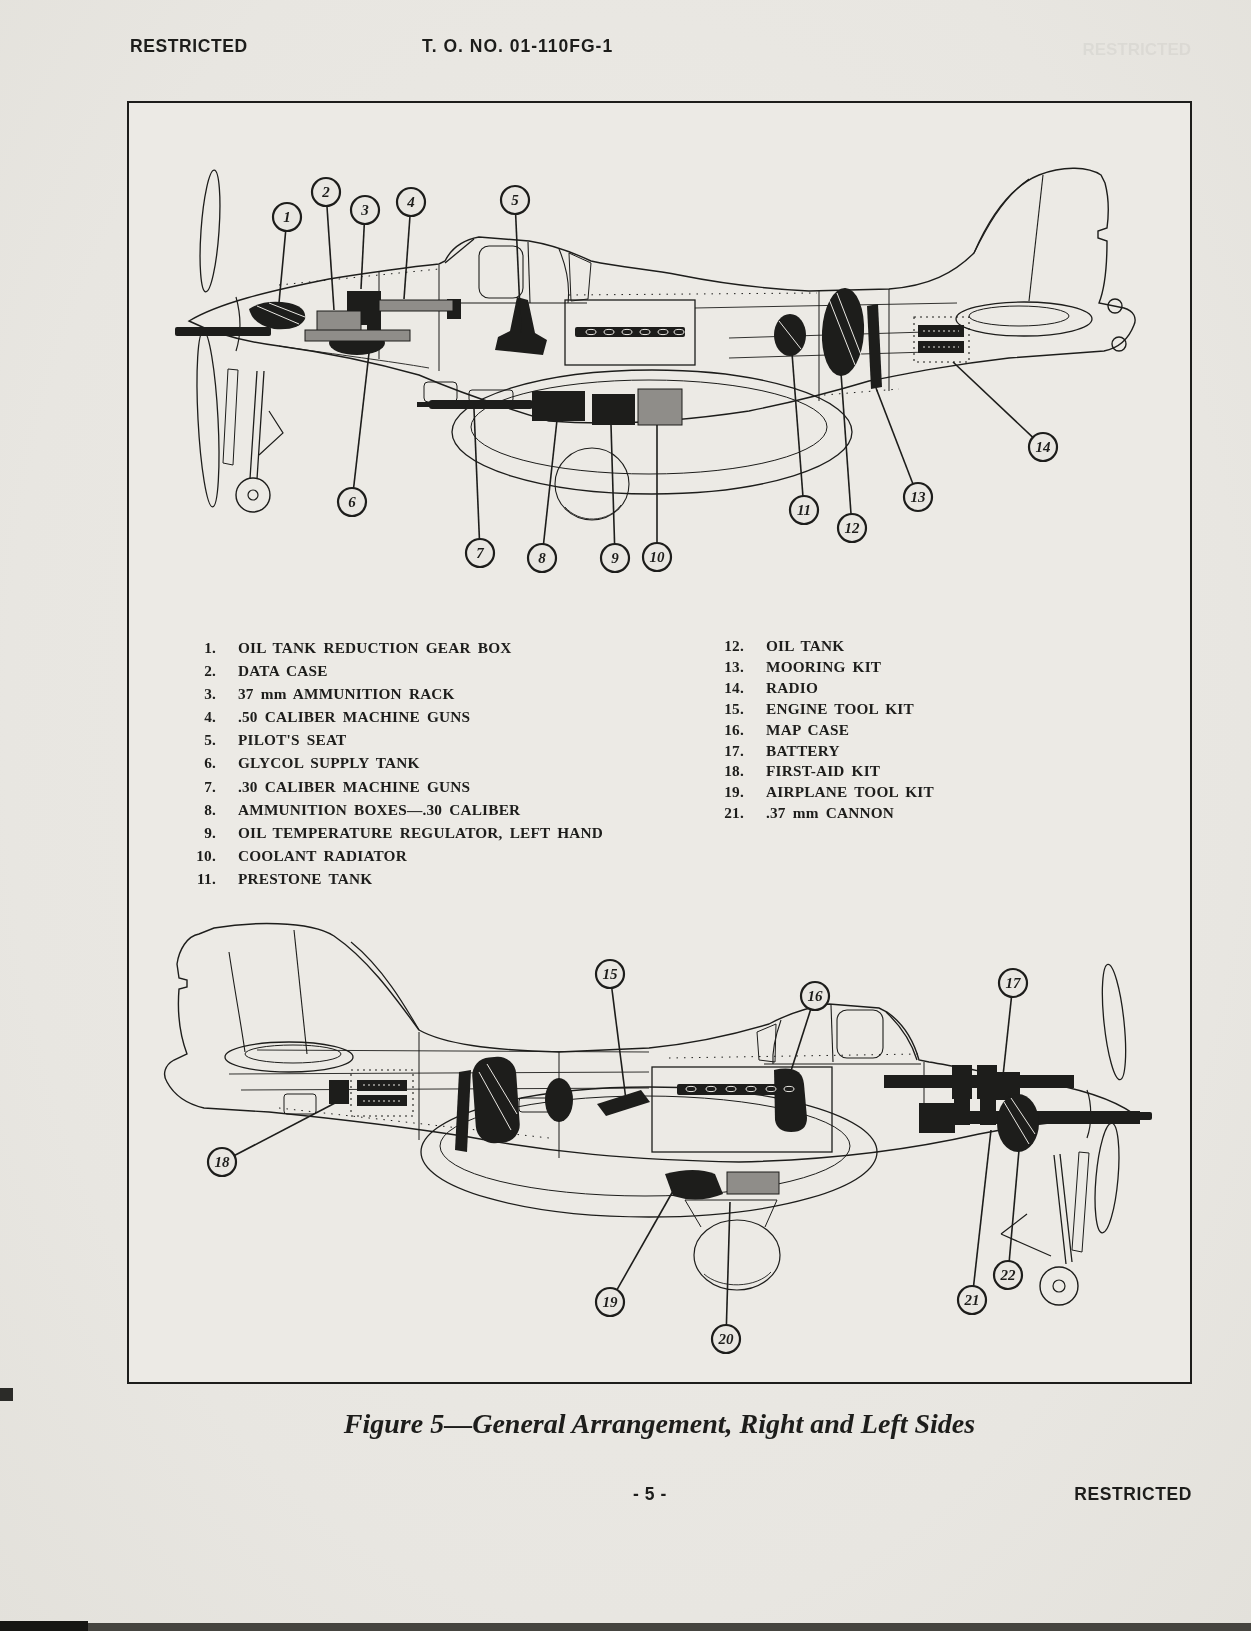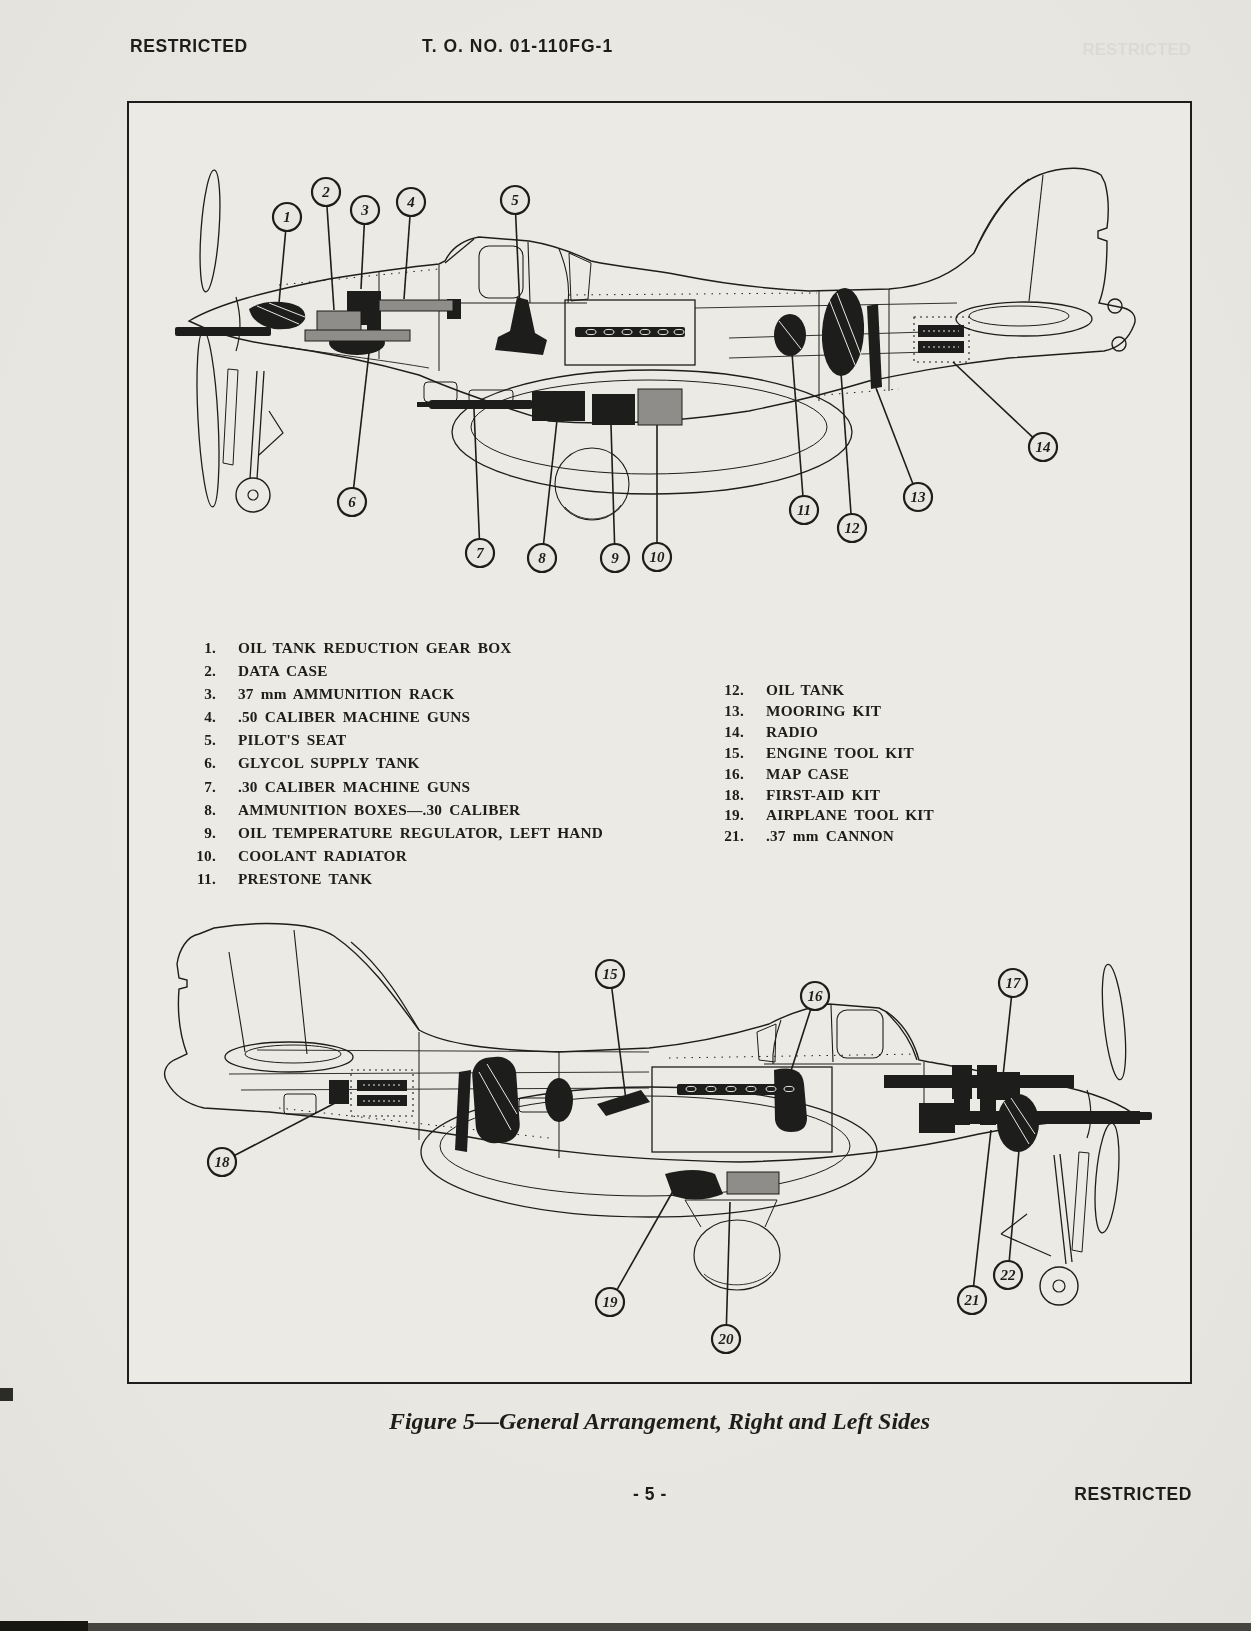--- a/index.html
+++ b/index.html
@@ -13,29 +13,29 @@
   .hdr-center{left:422px;width:500px;text-align:left;letter-spacing:1px;}
   .figure-box{position:absolute;left:127px;top:101px;width:1065px;height:1283px;
               border:2.6px solid var(--ink);box-sizing:border-box;background:#eceae5;}
   .figure-box svg{position:absolute;left:0;display:block;}
   #svg-top{top:0;}
   #svg-bottom{top:759px;}
   .parts-list{position:absolute;top:533px;left:0;width:100%;font-family:"Liberation Serif",serif;
               font-weight:bold;font-size:15.3px;letter-spacing:.2px;word-spacing:3px;}
   .plcol{position:absolute;top:0;}
   #plist-left{left:53px;width:470px;line-height:23.1px;}
-  #plist-right{left:533px;width:520px;line-height:20.9px;margin-top:44px;}
+  #plist-right{left:533px;width:520px;line-height:20.9px;}
   .plrow{display:flex;}
   .plnum{flex:0 0 auto;text-align:right;}
   #plist-left .plnum{width:34px;}
   #plist-right .plnum{width:82px;}
   .pllbl{padding-left:22px;}
   .pllbl .wrap2{display:block;padding-left:22px;}
   .caption{position:absolute;left:127px;top:1408px;width:1065px;text-align:center;
-           font-family:"Liberation Serif",serif;font-style:italic;font-weight:bold;font-size:24px;}
+           font-family:"Liberation Serif",serif;font-style:italic;font-weight:bold;font-size:28px;}
   .ftr{position:absolute;top:1484px;font-weight:bold;font-size:17.5px;letter-spacing:.6px;}
   .ftr-page{left:600px;width:100px;text-align:center;}
   .ftr-right{right:59px;}
   .left-mark{position:absolute;left:0;top:1388px;width:13px;height:13px;background:#2b2b28;}
   .bottom-strip{position:absolute;left:0;top:1623px;width:1251px;height:8px;background:#45443f;}
   .bottom-strip-dark{position:absolute;left:0;top:1621px;width:88px;height:10px;background:#161613;}
   .ghost{position:absolute;top:40px;right:60px;font-weight:bold;font-size:17px;opacity:.05;}
   text.cnum{font-family:"Liberation Serif",serif;font-style:italic;font-weight:bold;font-size:15px;fill:var(--ink);}
   .ln{stroke:var(--ink);fill:none;}
 </style>
@@ -286,20 +286,24 @@
             <span class="plnum">14.</span>
             <span class="pllbl">RADIO</span>
           </div>
           <div class="plrow">
             <span class="plnum">15.</span>
             <span class="pllbl">ENGINE TOOL KIT</span>
           </div>
           <div class="plrow">
             <span class="plnum">16.</span>
             <span class="pllbl">MAP CASE</span>
+          </div>
+          <div class="plrow">
+            <span class="plnum">17.</span>
+            <span class="pllbl">BATTERY</span>
           </div>
           <div class="plrow">
             <span class="plnum">18.</span>
             <span class="pllbl">FIRST-AID KIT</span>
           </div>
           <div class="plrow">
             <span class="plnum">19.</span>
             <span class="pllbl">AIRPLANE TOOL KIT</span>
           </div>
           <div class="plrow">

